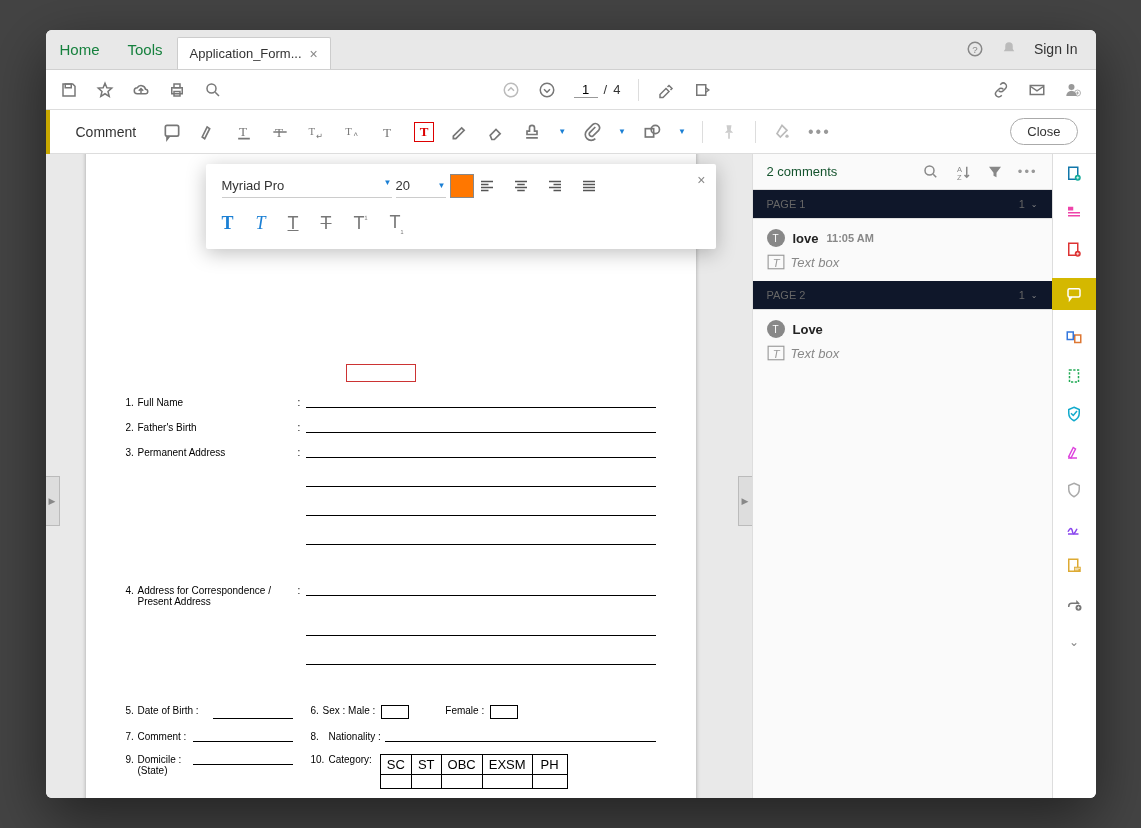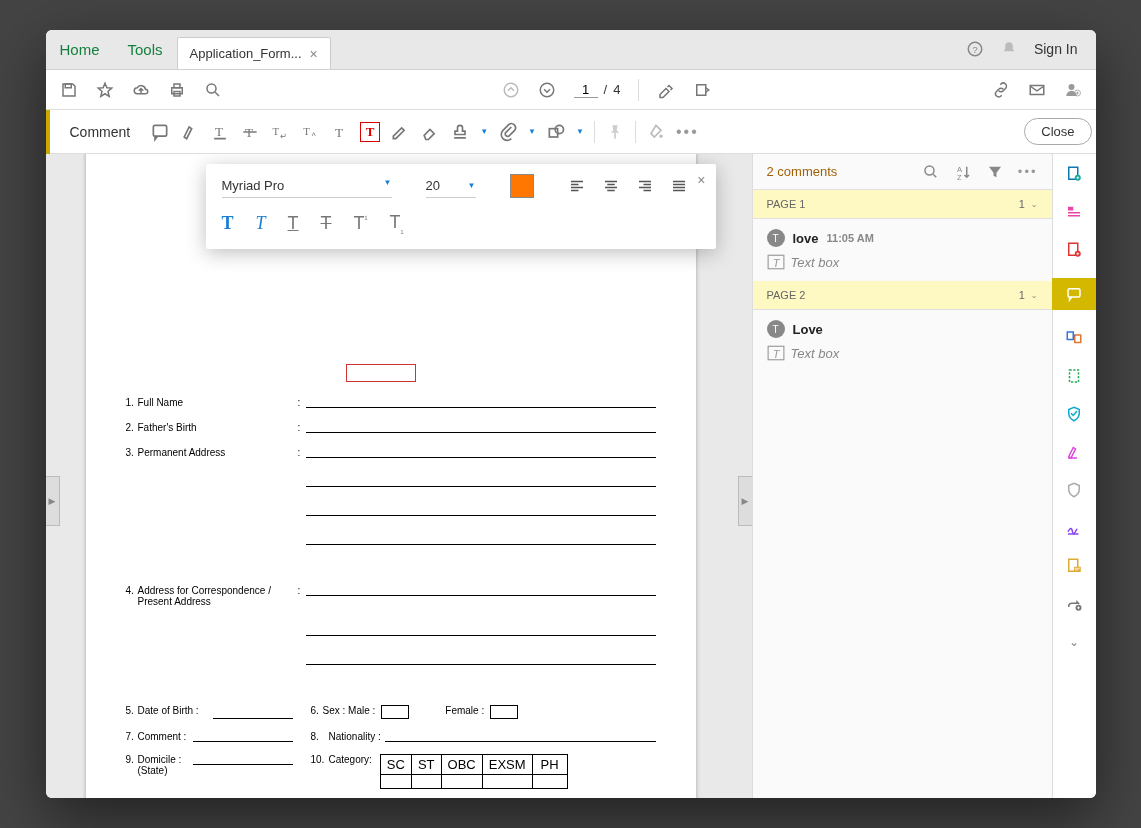--- a/index.html
+++ b/index.html
@@ -14,21 +14,21 @@
 .hometab { padding: 0 14px; font-size: 15px; color: #15803d; height: 40px; display: flex; align-items: center; cursor: pointer; }
 .doctab { background: #fff; border: 1px solid #ccc; border-bottom: none; padding: 0 12px; height: 32px; display: flex; align-items: center; font-size: 13px; color: #333; gap: 8px; border-radius: 2px 2px 0 0; }
 .doctab .x { color: #888; cursor: pointer; font-size: 14px; }
 .tabspacer { flex: 1; }
 .tbright { display: flex; align-items: center; gap: 16px; padding: 0 18px; color: #666; height: 40px; }
 .toolbar { height: 40px; border-bottom: 1px solid #ddd; display: flex; align-items: center; padding: 0 14px; gap: 18px; color: #666; font-size: 17px; }
 .toolbar .spacer { flex: 1; }
 .toolbar .sep { width: 1px; height: 22px; background: #ddd; }
 .pagenum { font-size: 13px; color: #333; display: flex; align-items: center; gap: 6px; }
 .pagenum input { width: 24px; border: none; border-bottom: 1px solid #999; text-align: center; font-size: 13px; }
-.commentbar { height: 44px; border-bottom: 1px solid #ddd; display: flex; align-items: center; padding-right: 4px; gap: 10px; color: #666; position: relative; }
+.commentbar { height: 44px; border-bottom: 1px solid #ddd; display: flex; align-items: center; padding-right: 18px; gap: 16px; color: #666; position: relative; }
 .commentbar .accent { width: 4px; height: 44px; background: #c9a800; }
 .commentbar .label { font-size: 14px; color: #333; font-weight: 500; padding: 0 10px; }
 .commentbar .ico { width: 20px; height: 20px; display: flex; align-items: center; justify-content: center; }
 .commentbar .active { border: 1px solid #d00; padding: 1px; color: #d00; font-weight: bold; font-family: serif; font-size: 13px; }
 .commentbar .close-btn { border: 1px solid #aaa; border-radius: 16px; padding: 5px 16px; font-size: 13px; color: #333; cursor: pointer; margin-left: auto; }
 .body { flex: 1; display: flex; overflow: hidden; }
 .docarea { flex: 1; background: #e9e9e9; position: relative; overflow: hidden; }
 .sidebar-toggle { position: absolute; left: 0; top: 50%; width: 14px; height: 50px; background: #ddd; border: 1px solid #bbb; border-left: none; display: flex; align-items: center; justify-content: center; font-size: 9px; color: #888; cursor: pointer; z-index: 5; }
 .sidebar-toggle.right { left: auto; right: 0; border-left: 1px solid #bbb; border-right: none; }
 .page { position: absolute; background: #fff; box-shadow: 0 1px 4px rgba(0,0,0,0.3); }
@@ -36,32 +36,32 @@
 .idbox { position: absolute; right: 36px; top: 120px; width: 122px; border: 1px solid #000; padding: 4px; text-align: center; font-size: 9px; font-family: Georgia, serif; }
 .redbox { position: absolute; left: 260px; top: 220px; width: 70px; height: 18px; border: 1px solid #c33; }
 .form-row { display: flex; margin-top: 8px; font-size: 10px; }
 .form-num { width: 12px; }
 .form-label { width: 160px; }
 .form-colon { width: 8px; }
 .form-line { flex: 1; border-bottom: 1px solid #000; height: 11px; }
 .rows { position: absolute; left: 40px; top: 245px; right: 40px; }
 .popup { position: absolute; left: 160px; top: 10px; width: 510px; background: #fff; box-shadow: 0 4px 20px rgba(0,0,0,0.25); border-radius: 2px; z-index: 20; }
 .popup .popx { position: absolute; right: 10px; top: 8px; color: #888; cursor: pointer; font-size: 14px; }
-.popup-row1 { display: flex; align-items: center; padding: 10px 16px; gap: 34px; }
+.popup-row1 { display: flex; align-items: center; padding: 10px 16px; gap: 4px; }
 .font-select { width: 170px; border-bottom: 1px solid #ccc; padding: 4px 0; font-size: 13px; display: flex; justify-content: space-between; color: #333; cursor: pointer; }
 .size-select { width: 50px; border-bottom: 1px solid #ccc; padding: 4px 0; font-size: 13px; display: flex; justify-content: space-between; color: #333; cursor: pointer; align-items: center; }
 .color-sw { width: 24px; height: 24px; background: #ff7700; border: 1px solid #888; cursor: pointer; }
 .align-group { display: flex; gap: 16px; color: #555; }
 .popup-row2 { display: flex; align-items: center; padding: 4px 16px 14px; gap: 22px; color: #1a7fd4; font-family: Georgia,serif; }
 .popup-row2 span { font-size: 18px; cursor: pointer; }
 .popup-row2 .k { color: #777; font-family: sans-serif; }
 .comments { width: 300px; background: #fafafa; border-left: 1px solid #ddd; display: flex; flex-direction: column; }
 .comments-hdr { height: 36px; display: flex; align-items: center; padding: 0 14px; gap: 14px; border-bottom: 1px solid #e0e0e0; color: #666; font-size: 13px; }
-.comments-hdr .title2 { font-weight: 500; color: #a16207; flex: 1; }
-.page-sec { background: #fef9c3; padding: 8px 14px; font-size: 11px; color: #666; display: flex; justify-content: space-between; border-bottom: 1px solid #e0e0e0; }
+.comments-hdr .title2 { font-weight: 500; color: #14532d; flex: 1; }
+.page-sec { background: #0f172a; padding: 8px 14px; font-size: 11px; color: #666; display: flex; justify-content: space-between; border-bottom: 1px solid #e0e0e0; }
 .page-sec .ct { display: flex; align-items: center; gap: 6px; }
 .cmt { padding: 10px 14px; display: flex; flex-direction: column; gap: 6px; font-size: 13px; }
 .cmt-line { display: flex; align-items: center; gap: 8px; }
 .cmt-ico { width: 18px; height: 18px; border-radius: 50%; background: #888; color: #fff; font-size: 10px; display: flex; align-items: center; justify-content: center; }
 .cmt-name { font-weight: 600; color: #222; }
 .cmt-time { font-size: 11px; color: #888; font-weight: bold; }
 .cmt-type { color: #888; font-style: italic; display: flex; align-items: center; gap: 6px; padding-left: 0; }
 .railbar { width: 44px; background: #fff; border-left: 1px solid #ddd; display: flex; flex-direction: column; align-items: center; padding: 10px 0; gap: 18px; }
 .rail-ico { width: 24px; height: 20px; display: flex; align-items: center; justify-content: center; cursor: pointer; }
 .rail-ico.active { background: #d4b800; width: 44px; height: 32px; }

